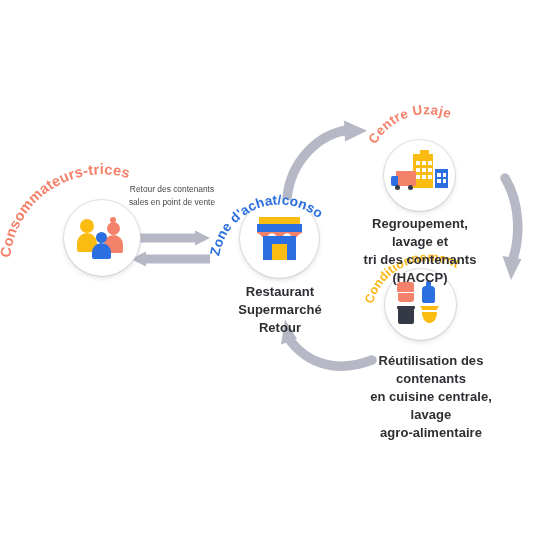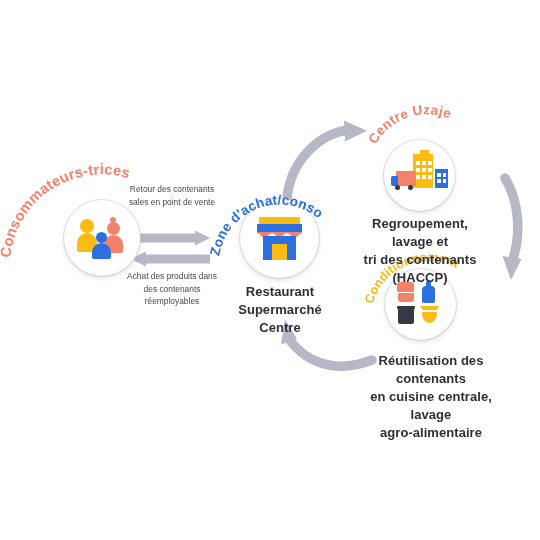--- a/index.html
+++ b/index.html
@@ -233,30 +233,27 @@
       <textPath href="#arc-uzaje" startOffset="8%">Centre Uzaje</textPath>
     </text>
 
     <text font-family="Liberation Sans, sans-serif" font-size="12.6" font-weight="bold" fill="#f9b818" letter-spacing="0.1">
       <textPath href="#arc-cond" startOffset="2%">Conditionnement</textPath>
     </text>
   </svg>
 
   <div class="caption" style="left:222px; top:283px; width:116px;">Restaurant
 Supermarché
-Centre</div>
+Retour</div>
 
   <div class="caption" style="left:355px; top:215px; width:130px;">Regroupement, lavage et
 tri des contenants
 (HACCP)</div>
 
   <div class="caption" style="left:355px; top:352px; width:152px;">Réutilisation des contenants
 en cuisine centrale, lavage
 agro-alimentaire</div>
 
   <div class="flow-label" style="left:112px; top:183px; width:120px;">Retour des contenants
 sales en point de vente</div>
 
-  <div class="flow-label" style="left:110px; top:270px; width:124px;">Achat des produits dans
-des contenants
-réemployables</div>
 
 </div>
 
 </body></html>

